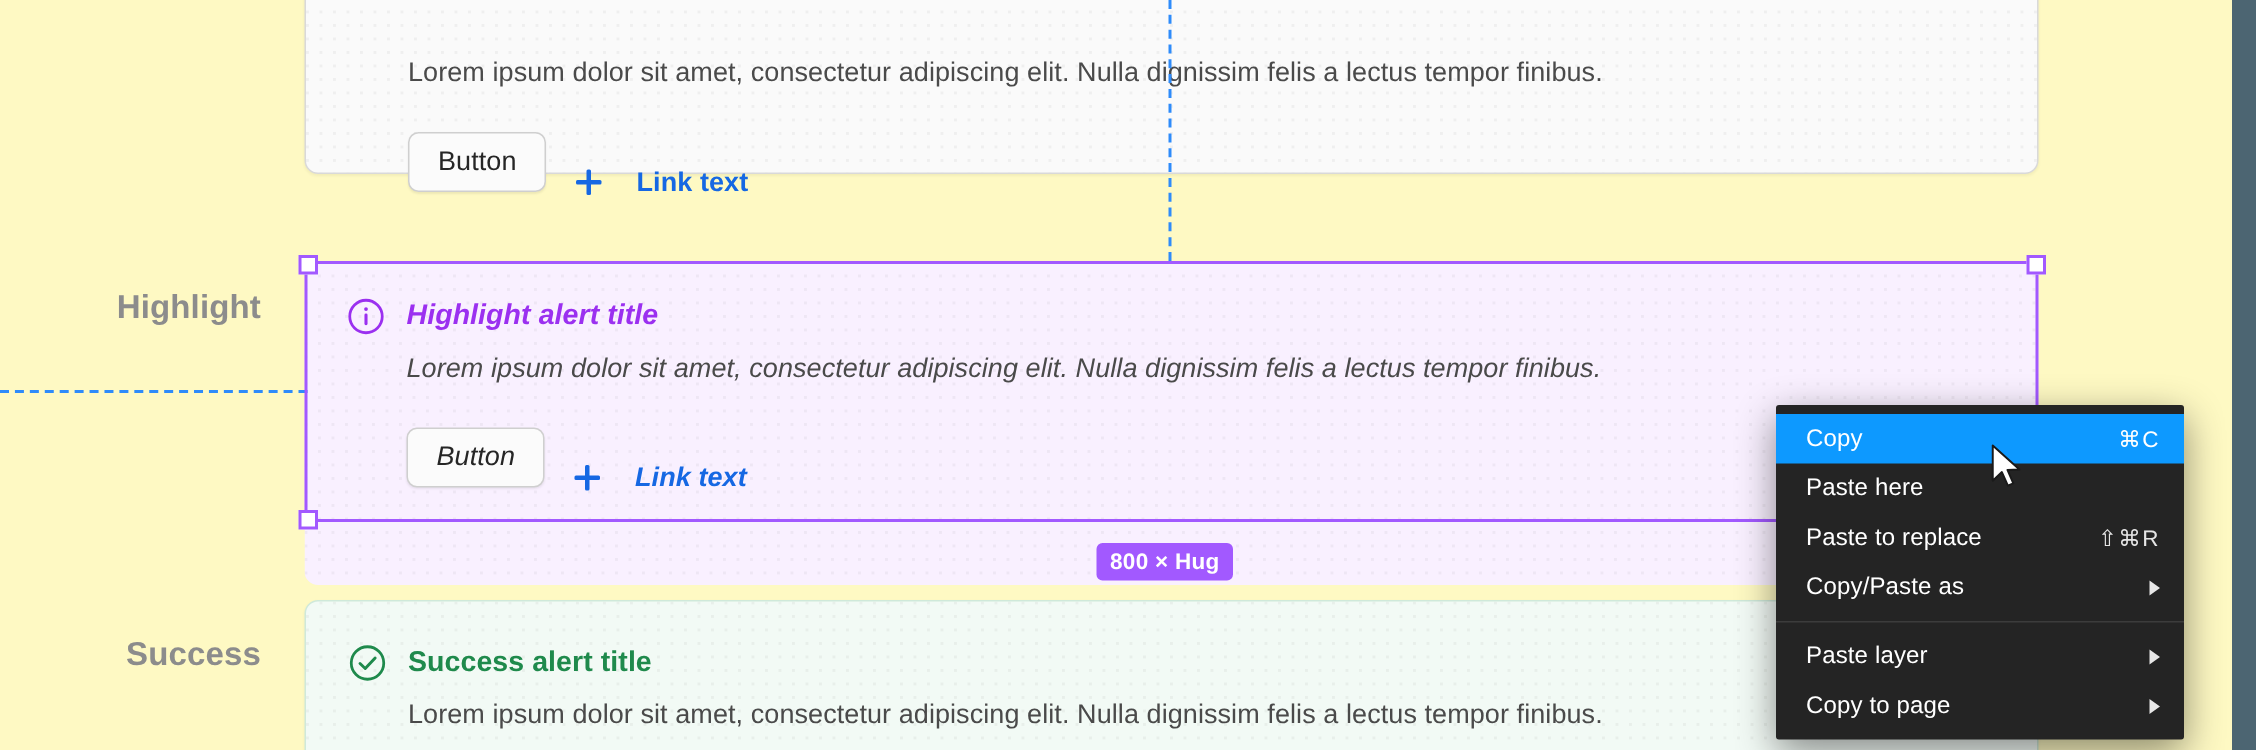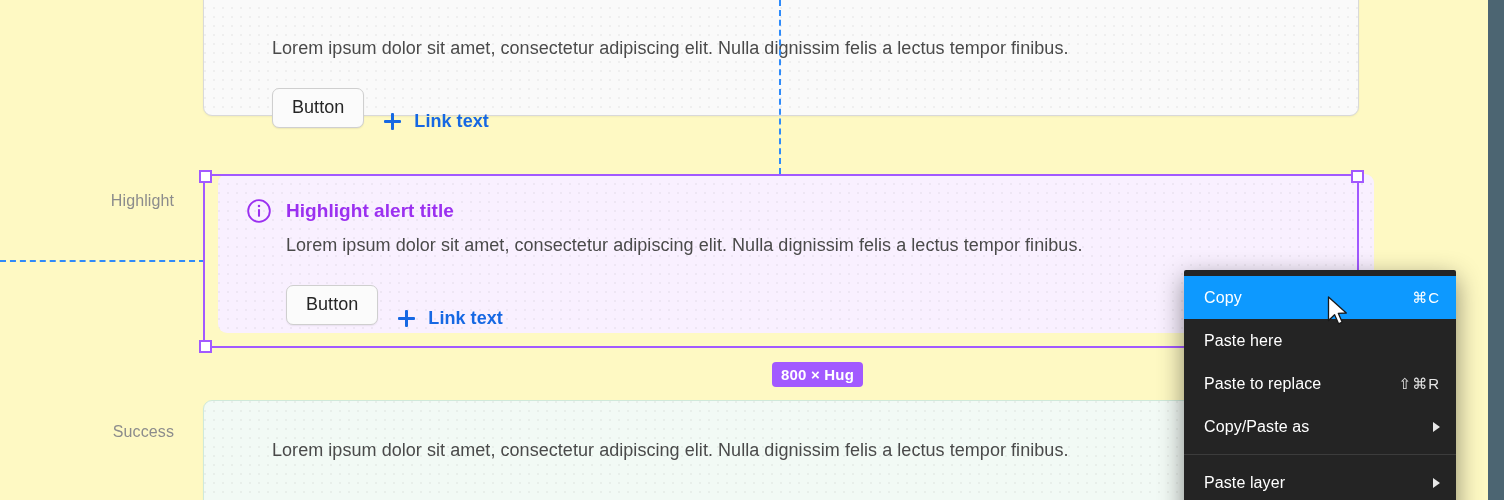--- a/index.html
+++ b/index.html
@@ -19,22 +19,22 @@
   #canvas {
     position: absolute;
     inset: 0;
     background: #fef9c3;
   }
 
   
   .row-label {
     position: absolute;
     color: #8c8c8c;
-    font-size: 16px;
-    font-weight: 400;
+    font-size: 22px;
+    font-weight: 700;
     letter-spacing: 0.1px;
     white-space: nowrap;
     text-align: right;
   }
   #label-highlight { right: 1330px; top: 192px; }
   #label-success   { right: 1330px; top: 423px; }
 
   
   .alert {
     position: absolute;
@@ -49,25 +49,26 @@
     left: 203px;
     top: -84px;
     width: 1156px;
     height: 200px;
     background-color: #fafafa;
     border: 1px solid #d9d9d9;
     box-shadow: 0 1px 2px rgba(0,0,0,0.05);
   }
 
   #alert-highlight {
-    left: 218px;
+    left: 203px;
     top: 174px;
     width: 1156px;
-    height: 159px;
+    height: 216px;
     background-color: #f9f0ff;
+    font-style: italic;
   }
 
   #alert-success {
     left: 203px;
     top: 400px;
     width: 1156px;
     height: 180px;
     background-color: #f2faf5;
     border: 1px solid #cfe9da;
     box-shadow: 0 1px 2px rgba(0,0,0,0.04);
@@ -135,21 +136,21 @@
     color: #262626;
     font-size: 18px;
     font-family: "Liberation Sans", sans-serif;
     letter-spacing: 0.05px;
     cursor: default;
   }
 
   .link-wrap {
     display: inline-flex;
     align-items: center;
-    gap: 13px;
+    gap: 23px;
     color: #1668e3;
     font-size: 18px;
     font-weight: 700;
     letter-spacing: 0.05px;
     cursor: default;
     margin-top: 28px;
   }
   .plus-icon {
     display: inline-block;
     width: 17px;
@@ -186,21 +187,21 @@
     box-sizing: content-box;
   }
   .h-tl { left: -6.5px;  top: -6.5px; }
   .h-tr { right: -6.5px; top: -6.5px; }
   .h-bl { left: -6.5px;  bottom: -6.5px; }
   .h-br { right: -6.5px; bottom: -6.5px; }
 
   
   #size-badge {
     position: absolute;
-    left: 772px;
+    left: 731px;
     top: 362px;
     height: 25px;
     padding: 0 9px;
     display: inline-flex;
     align-items: center;
     justify-content: center;
     background: #a259ff;
     color: #ffffff;
     font-size: 15px;
     font-weight: 700;
@@ -241,21 +242,21 @@
     width: 272px;
     background: #242424;
     border-radius: 2px;
     padding: 6px 0 6px 0;
     box-shadow: 0 8px 26px rgba(0,0,0,0.45);
     font-size: 16px;
     color: #ffffff;
     overflow: hidden;
   }
   .menu-item {
-    height: 43px;
+    height: 33px;
     display: flex;
     align-items: center;
     padding: 0 16px 0 20px;
     box-sizing: border-box;
     white-space: nowrap;
     letter-spacing: 0.1px;
     cursor: default;
   }
   .menu-item.selected { background: #0d99ff; }
   .menu-label { flex: 1 1 auto; }
@@ -323,20 +324,27 @@
         <span class="link-wrap">
           <span class="plus-icon"></span>
           <span>Link text</span>
         </span>
       </div>
     </div>
   </div>
 
   <div class="alert" id="alert-success">
     <div class="alert-inner" style="padding-top:28px;">
+      <div class="alert-head">
+        <svg class="alert-icon" viewBox="0 0 24 24">
+          <circle cx="12" cy="12" r="10" fill="none" stroke="#1f8a4c" stroke-width="1.7"></circle>
+          <path d="M7.4 12.3 L10.6 15.4 L16.7 8.9" fill="none" stroke="#1f8a4c" stroke-width="1.8" stroke-linecap="round" stroke-linejoin="round"></path>
+        </svg>
+        <span class="alert-title t-success">Success alert title</span>
+      </div>
       <div class="alert-body">Lorem ipsum dolor sit amet, consectetur adipiscing elit. Nulla dignissim felis a lectus tempor finibus.</div>
 
     </div>
   </div>
 
   <div class="row-label" id="label-highlight">Highlight</div>
   <div class="row-label" id="label-success">Success</div>
 
   <div class="guide-h" id="guide-horizontal"></div>
   <div class="guide-v" id="guide-vertical"></div>

